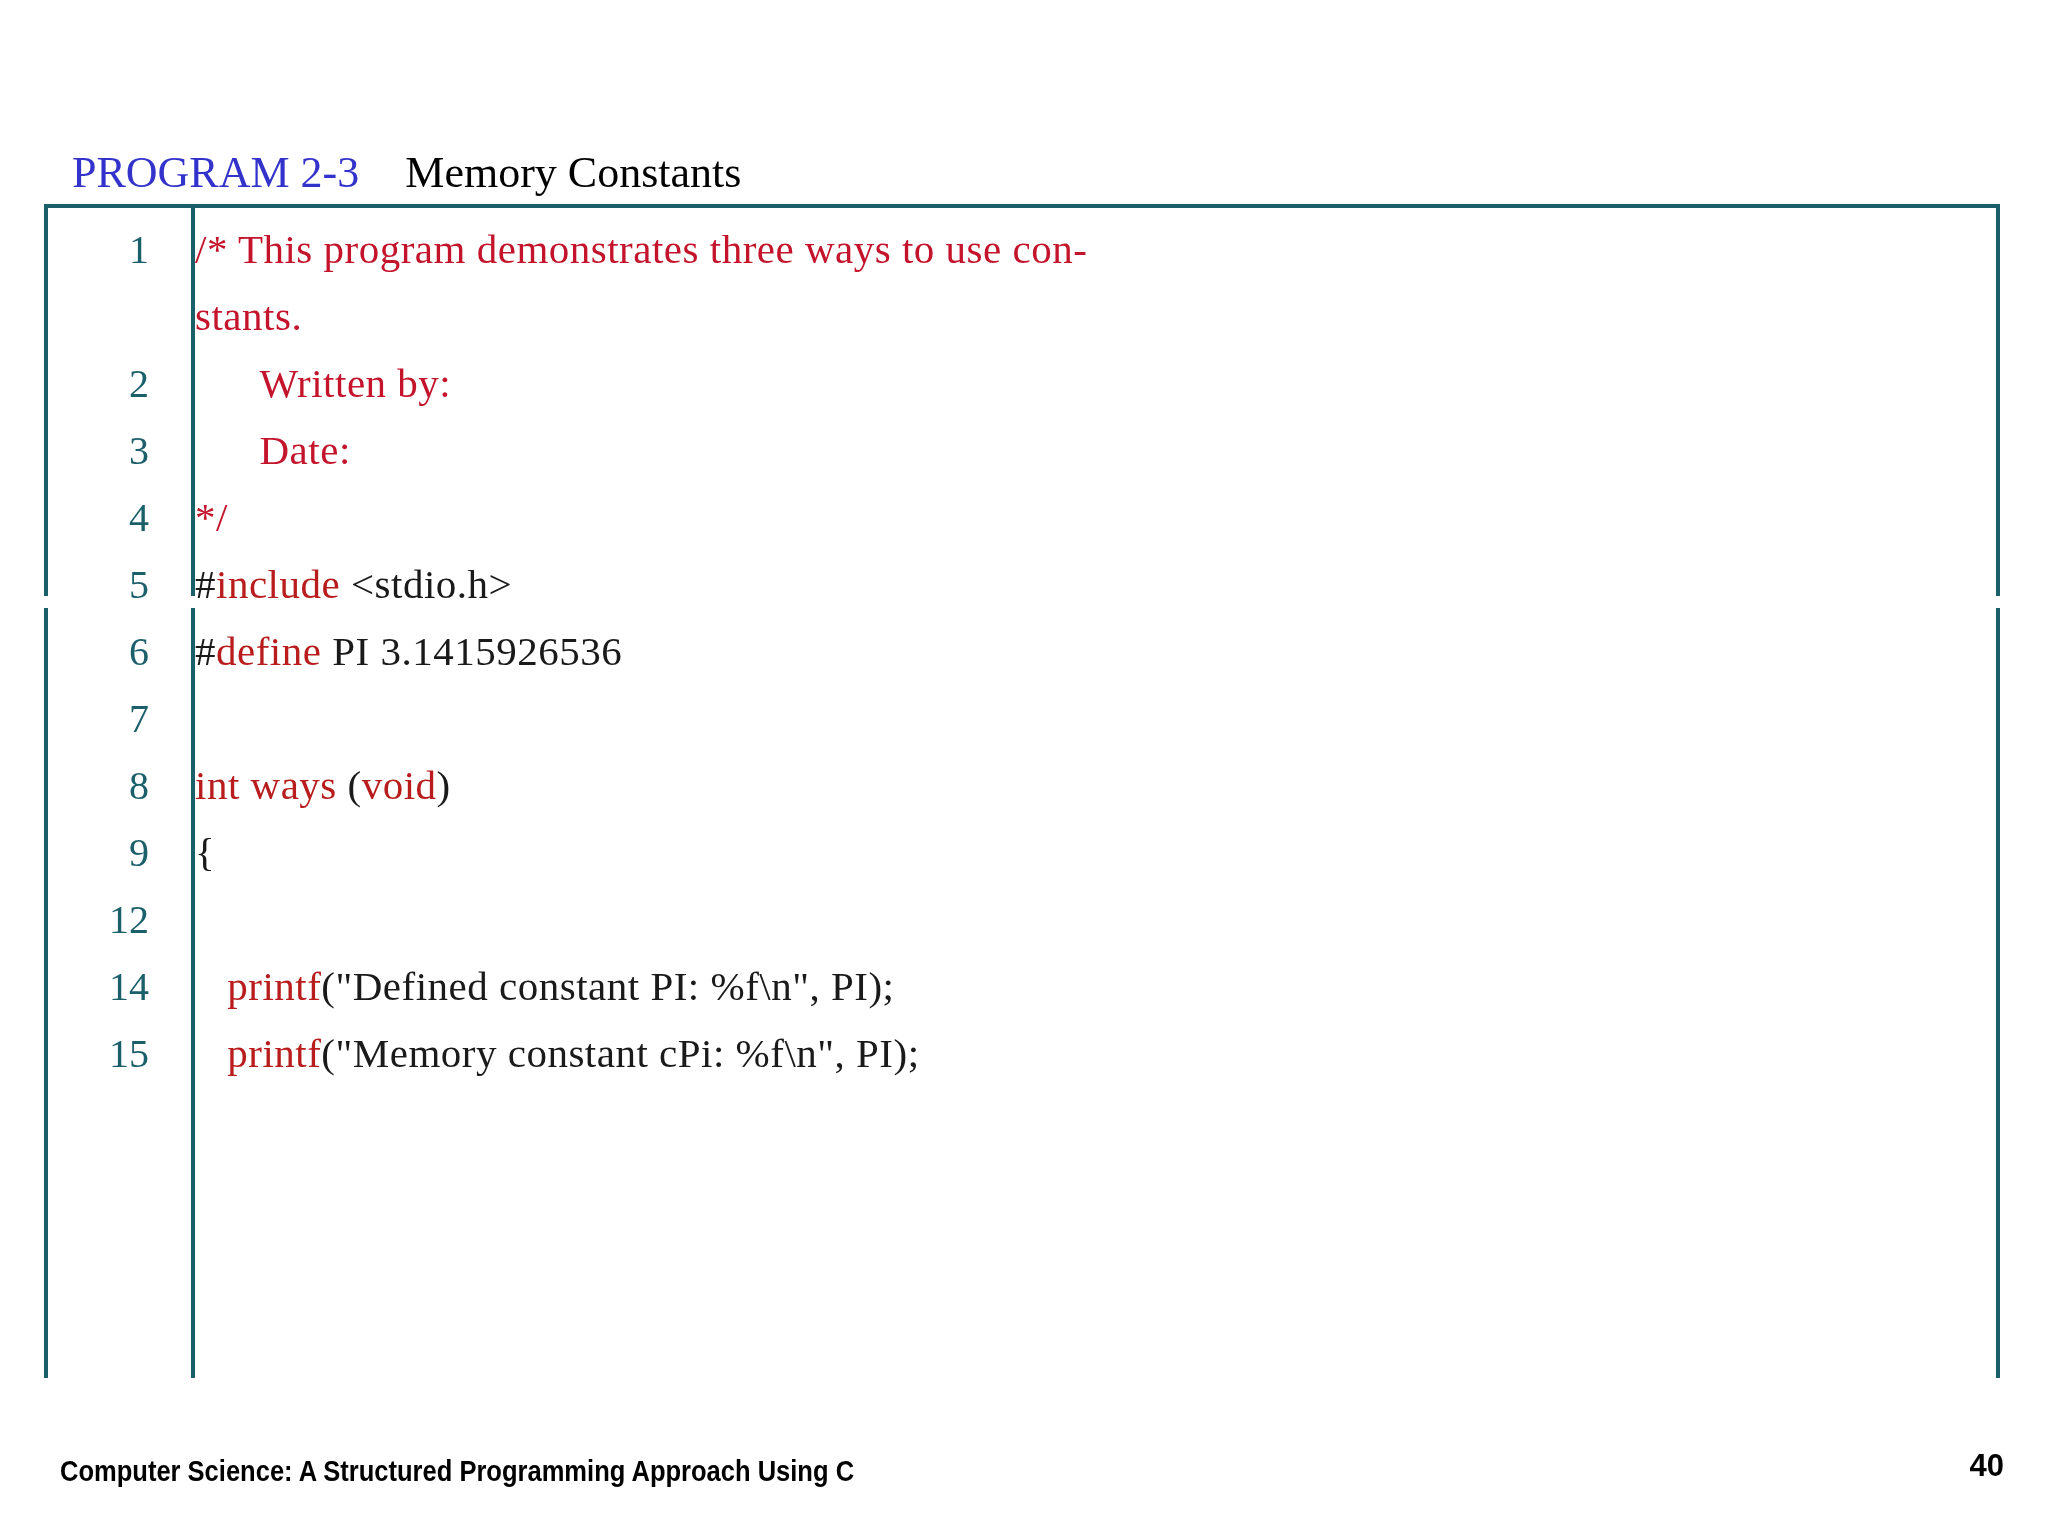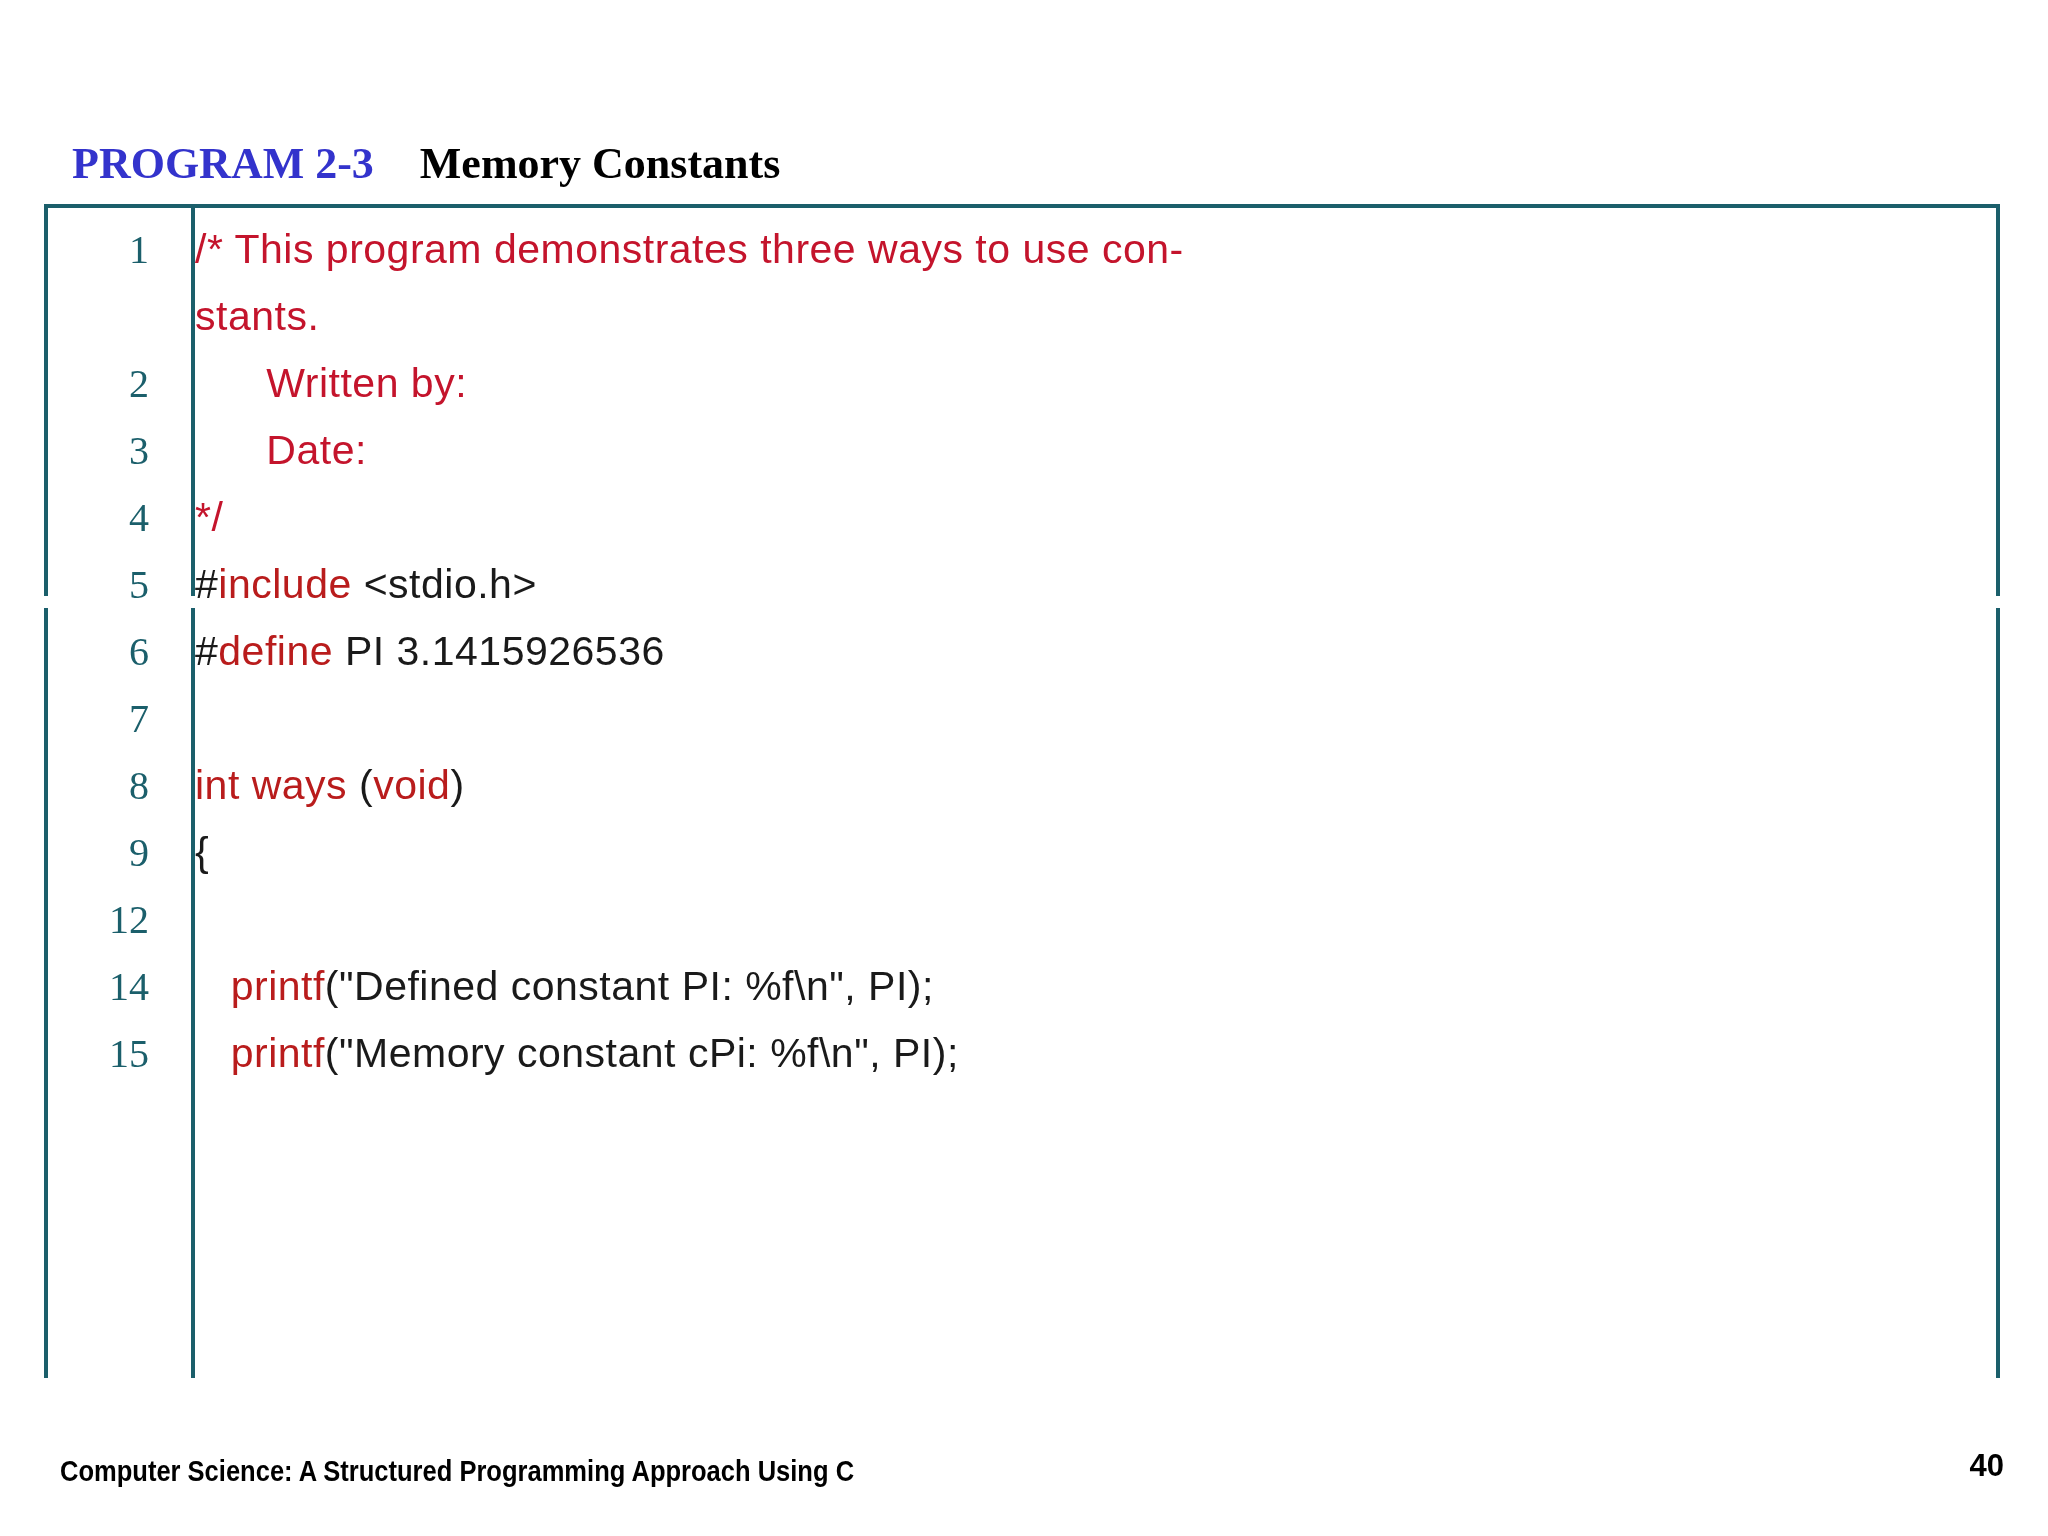--- a/index.html
+++ b/index.html
@@ -12,23 +12,23 @@
     height: 1536px;
     position: relative;
     overflow: hidden;
     font-family: "Liberation Sans", sans-serif;
   }
 
   
   #slide-title {
     position: absolute;
     left: 72px;
-    top: 135px;
+    top: 144px;
     font-family: "Liberation Serif", serif;
-    font-weight: bold;
+    font-weight: normal;
     font-size: 47px;
     white-space: nowrap;
     letter-spacing: 0px;
     text-align: center;
   }
   #slide-title .prog-label {
     color: #3333cc;
     font-size: 44px;
   }
   #slide-title .prog-caption {
@@ -87,21 +87,21 @@
     box-sizing: border-box;
     color: #1b5f6b;
     font-family: "Liberation Serif", serif;
     font-size: 40px;
     line-height: 67px;
   }
   .line-code {
     flex: 1 1 auto;
     padding-left: 25px;
     box-sizing: border-box;
-    font-family: Liberation Sans, sans-serif;
+    font-family: Liberation Serif, serif;
     font-size: 41px;
     line-height: 67px;
     color: #1a1a1a;
     white-space: pre-wrap;
     letter-spacing: 0.5px;
   }
   .tok-comment { color: #c4142c; }
   .tok-kw      { color: #b91c1c; }
   .tok-plain   { color: #1a1a1a; }
 

